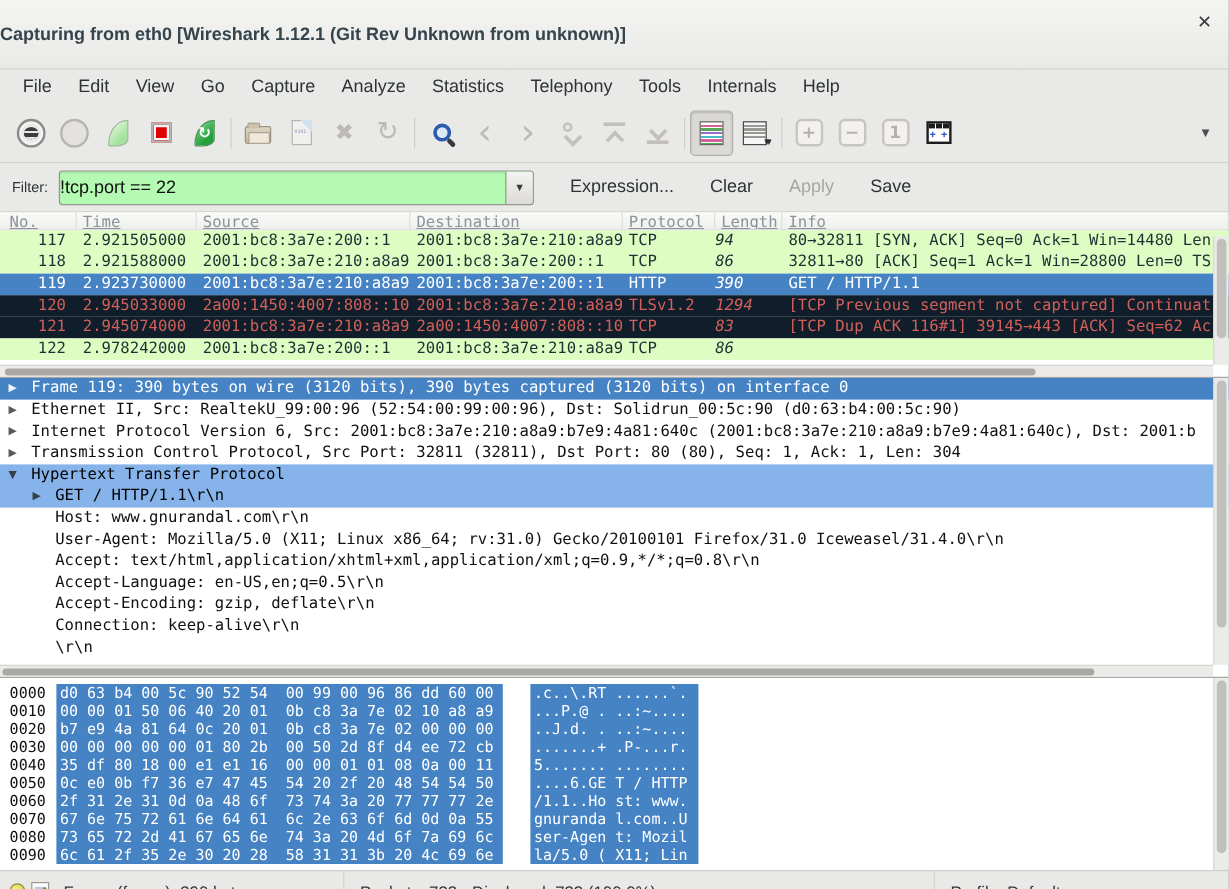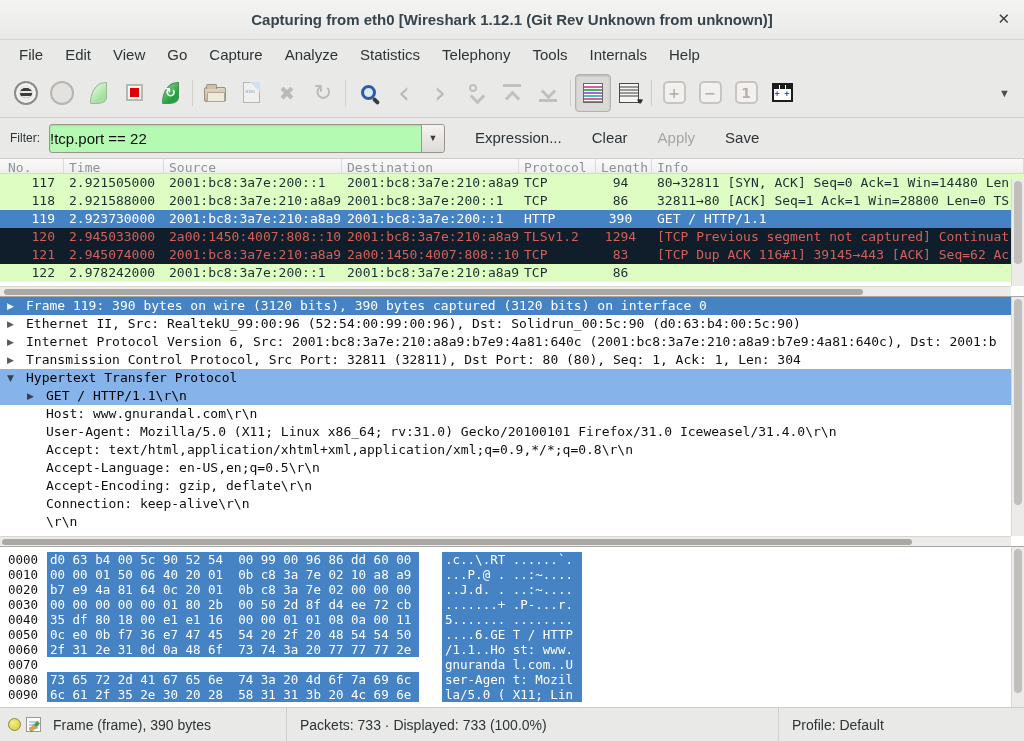--- a/index.html
+++ b/index.html
@@ -4,21 +4,21 @@
 <style>
   * { box-sizing: border-box; margin: 0; padding: 0; }
   html,body { background:#555; }
   .window {
     position: relative; width: 1024px; height: 741px;
     background:#e9e9e8; overflow:hidden;
     font-family:"Liberation Sans", "DejaVu Sans", sans-serif;
     color:#2e3436;
   }
   
-  .titlebar{height:40px;background:linear-gradient(#f4f4f3,#e9e9e7);border-bottom:1px solid #d5d3d0;position:relative;display:flex;align-items:center;justify-content:center;}
+  .titlebar{height:58px;background:linear-gradient(#f4f4f3,#e9e9e7);border-bottom:1px solid #d5d3d0;position:relative;display:flex;align-items:center;}
   .titlebar .title{font-size:15px;font-weight:bold;color:#36444c;}
   .titlebar .close{position:absolute;right:14px;top:11px;font-size:15px;font-weight:bold;color:#3c3c3c;cursor:default;line-height:16px;}
   
   .menubar{height:28px;display:flex;align-items:center;padding-left:8px;background:#e9e9e8;}
   .menubar .mi{font-size:15px;color:#2e3436;padding:3px 11px;}
   
   .toolbar{height:50px;display:flex;align-items:center;padding:0 8px;border-bottom:1px solid #d3d1ce;background:#e9e9e8;}
   .tb{width:36px;height:38px;display:flex;align-items:center;justify-content:center;position:relative;flex:none;}
   .tb.pressed{background:#dbd9d6;border:1px solid #b3b1ae;border-radius:4px;box-shadow:inset 0 1px 2px rgba(0,0,0,.18);}
   .tbsep{width:1px;height:26px;background:#d0cecb;margin:0 4px;flex:none;}
@@ -66,21 +66,21 @@
   .plist{height:138px;position:relative;background:#fff;border-top:1px solid #cfcdc9;font-family:"DejaVu Sans Mono","Liberation Mono",monospace;}
   .phead{height:15px;display:flex;background:linear-gradient(#fafaf9,#efefed);border-bottom:1px solid #d9d7d4;color:#8b949b;font-size:13px;text-decoration:underline;}
   .phead .hc{border-right:1px solid #dddbd8;padding:1px 0 0 5px;overflow:hidden;white-space:nowrap;}
   .prow{height:18px;display:flex;font-size:13px;line-height:18px;white-space:nowrap;}
   .prow .c{overflow:hidden;padding-left:5px;flex:none;}
   .c.no{width:64px;text-align:right;padding-right:9px;padding-left:0;}
   .c.time{width:100px;}
   .c.src{width:178px;}
   .c.dst{width:177px;}
   .c.proto{width:77px;}
-  .c.len{width:56px;text-align:center;padding-right:7px;padding-left:0;}
+  .c.len{width:56px;text-align:left;padding-right:7px;padding-left:0;font-style:italic;}
   .c.info{flex:1 1 auto;}
   .hc.no{width:64px;padding-left:8px;text-align:left;}
   .hc.time{width:100px;}.hc.src{width:178px;}.hc.dst{width:177px;}.hc.proto{width:77px;}.hc.len{width:56px;}.hc.info{flex:1;}
   .prow.green{background:#ddfdc2;color:#1d3034;}
   .prow.sel{background:#4583c4;color:#ffffff;}
   .prow.bad{background:#0f1e2a;color:#d2605a;}
   .vscroll{position:absolute;right:0;width:13px;background:#ecebe9;border-left:1px solid #d8d6d3;}
   .vthumb{position:absolute;left:2px;right:2px;background:#c1bfbc;border-radius:6px;}
   .hscroll{position:absolute;left:0;right:13px;height:10px;background:#ecebe9;border-top:1px solid #d8d6d3;}
   .hthumb{position:absolute;top:2px;height:6px;background:#aaa8a5;border-radius:4px;}
@@ -319,21 +319,21 @@
 
   <div class="hexpane">
     <div id="hrows">
         <div class="hrow"><span class="off">0000</span><span class="bytes">d0 63 b4 00 5c 90 52 54  00 99 00 96 86 dd 60 00</span><span class="ascii">.c..\.RT ......`.</span></div>
         <div class="hrow"><span class="off">0010</span><span class="bytes">00 00 01 50 06 40 20 01  0b c8 3a 7e 02 10 a8 a9</span><span class="ascii">...P.@ . ..:~....</span></div>
         <div class="hrow"><span class="off">0020</span><span class="bytes">b7 e9 4a 81 64 0c 20 01  0b c8 3a 7e 02 00 00 00</span><span class="ascii">..J.d. . ..:~....</span></div>
         <div class="hrow"><span class="off">0030</span><span class="bytes">00 00 00 00 00 01 80 2b  00 50 2d 8f d4 ee 72 cb</span><span class="ascii">.......+ .P-...r.</span></div>
         <div class="hrow"><span class="off">0040</span><span class="bytes">35 df 80 18 00 e1 e1 16  00 00 01 01 08 0a 00 11</span><span class="ascii">5....... ........</span></div>
         <div class="hrow"><span class="off">0050</span><span class="bytes">0c e0 0b f7 36 e7 47 45  54 20 2f 20 48 54 54 50</span><span class="ascii">....6.GE T / HTTP</span></div>
         <div class="hrow"><span class="off">0060</span><span class="bytes">2f 31 2e 31 0d 0a 48 6f  73 74 3a 20 77 77 77 2e</span><span class="ascii">/1.1..Ho st: www.</span></div>
-        <div class="hrow"><span class="off">0070</span><span class="ascii">gnuranda l.com..U</span></div>
+        <div class="hrow"><span class="off">0070</span><span class="bytes">67 6e 75 72 61 6e 64 61  6c 2e 63 6f 6d 0d 0a 55</span><span class="ascii">gnuranda l.com..U</span></div>
         <div class="hrow"><span class="off">0080</span><span class="bytes">73 65 72 2d 41 67 65 6e  74 3a 20 4d 6f 7a 69 6c</span><span class="ascii">ser-Agen t: Mozil</span></div>
         <div class="hrow"><span class="off">0090</span><span class="bytes">6c 61 2f 35 2e 30 20 28  58 31 31 3b 20 4c 69 6e</span><span class="ascii">la/5.0 ( X11; Lin</span></div>
       </div>
     <div class="vscroll">
         <div class="vthumb" style="top:2px;height:90%;"></div>
       </div>
   </div>
 
   <div class="statusbar">
     <div class="sb-sec sb-left">

